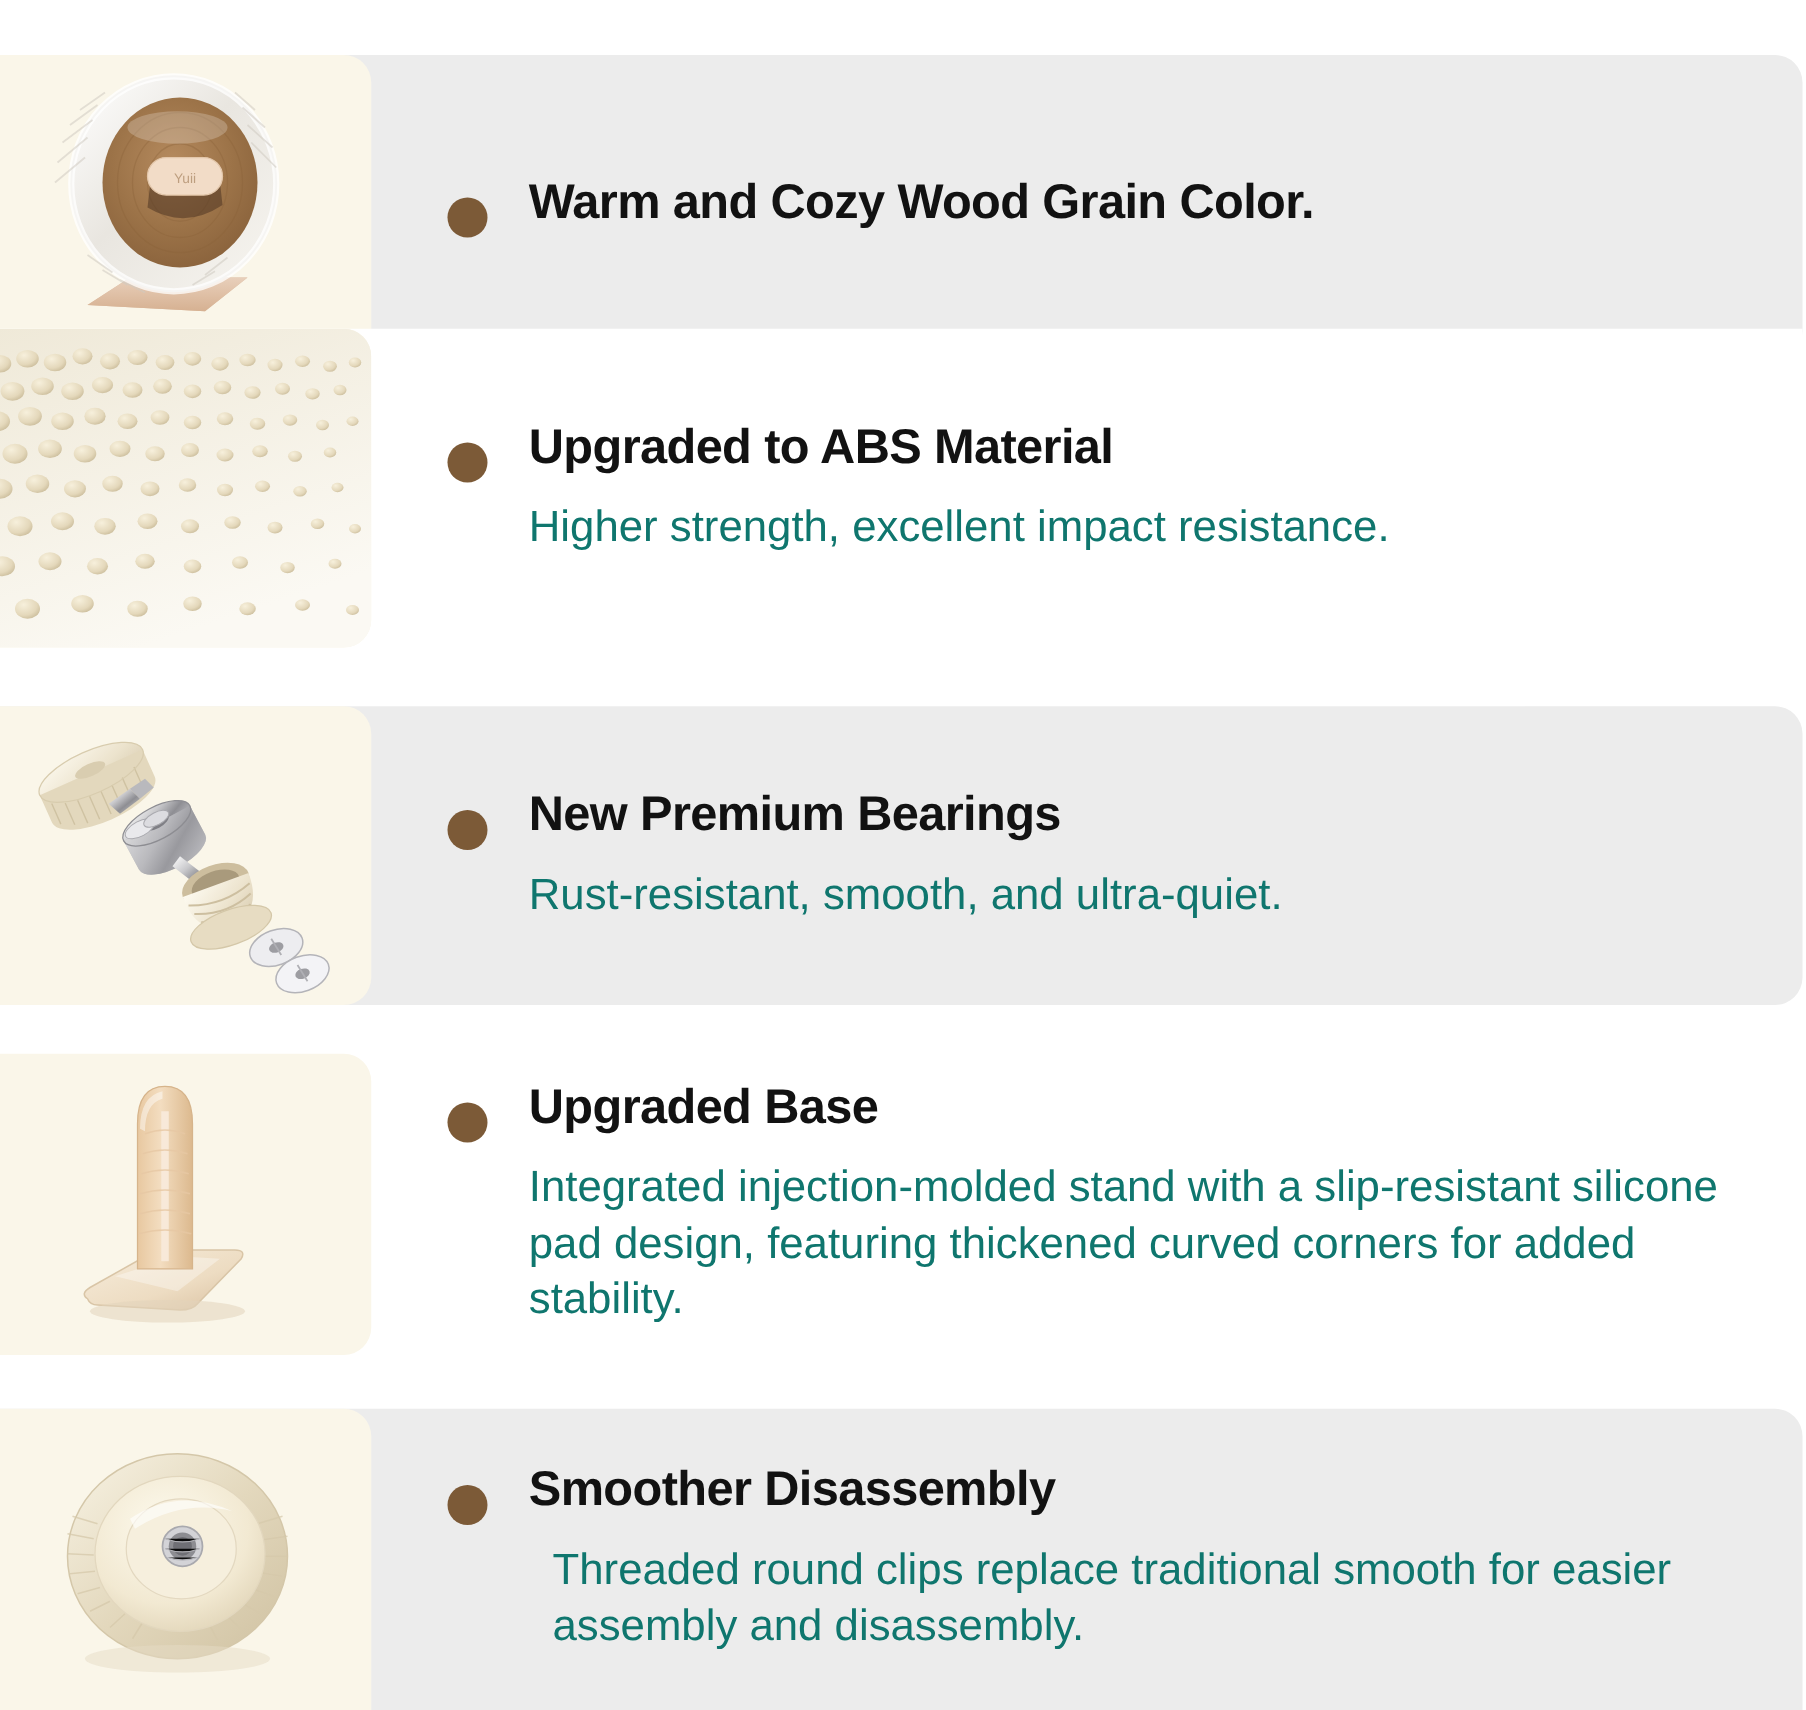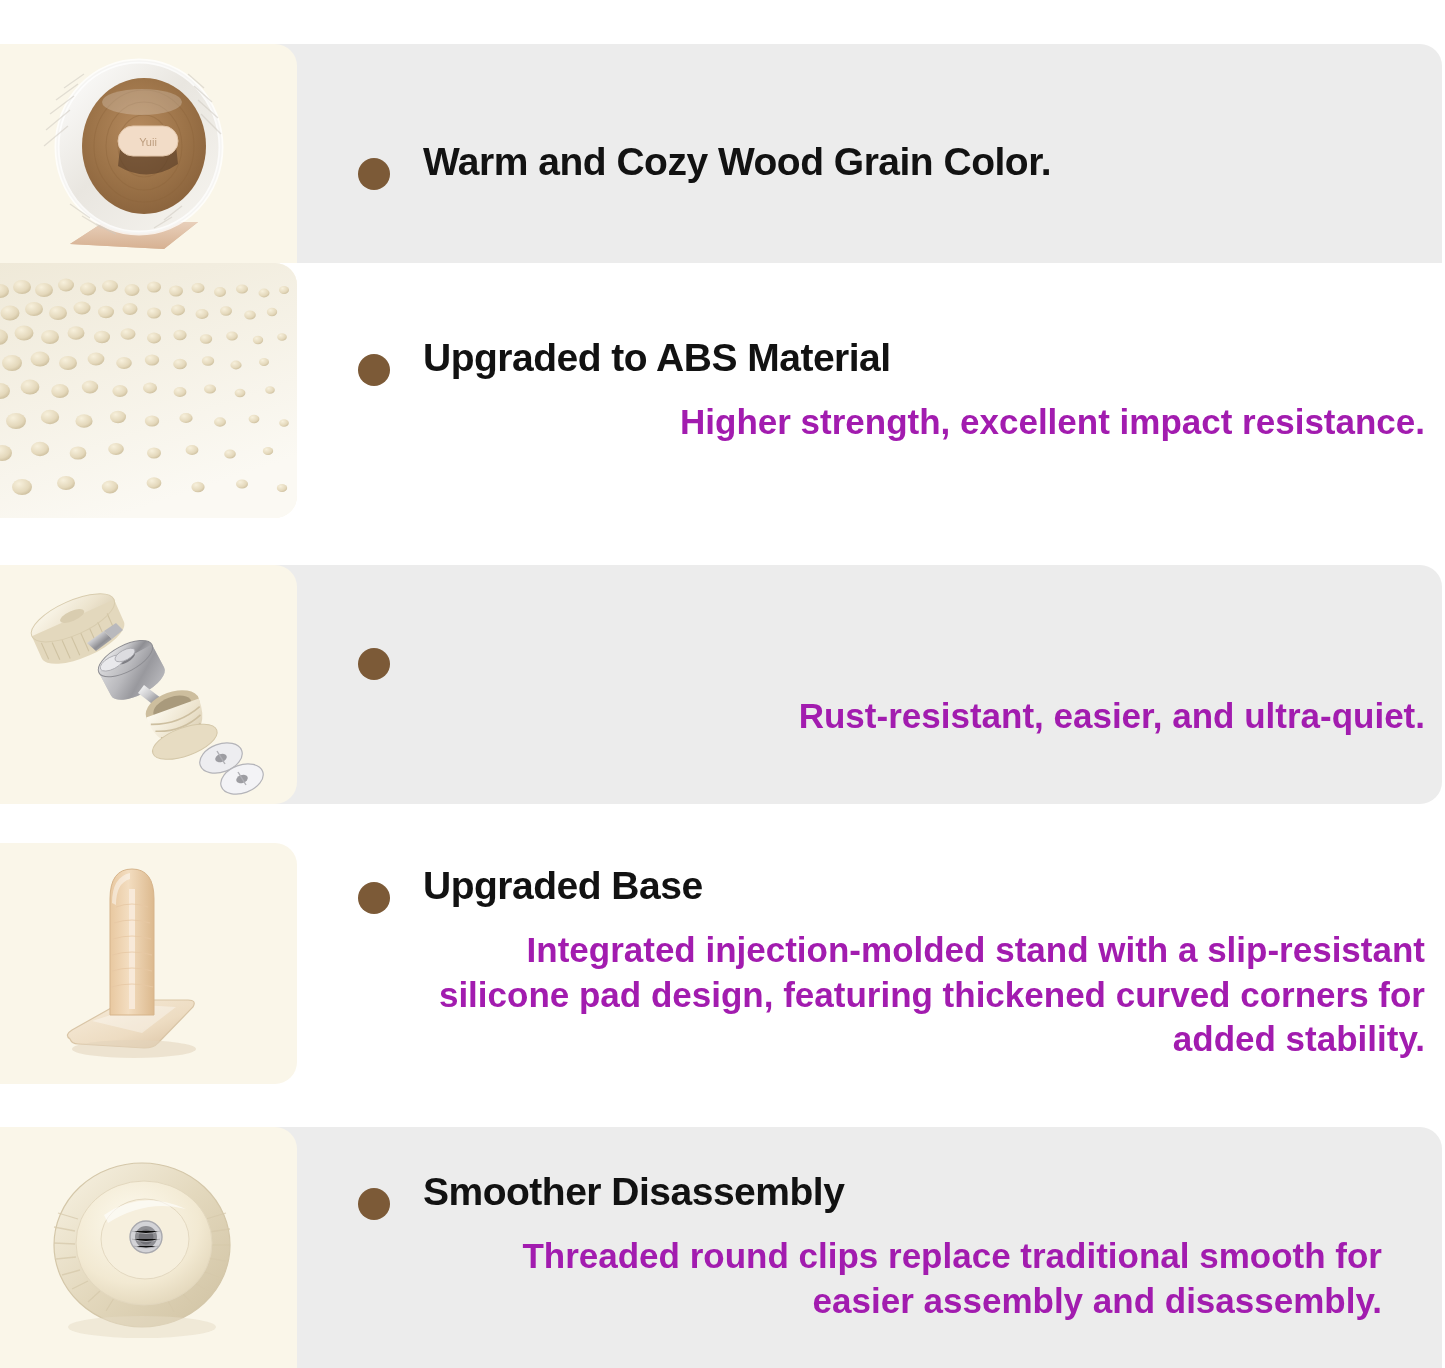--- a/index.html
+++ b/index.html
@@ -76,25 +76,24 @@
     font-weight: 700;
     line-height: 1.06;
     color: #121212;
     letter-spacing: -0.5px;
     white-space: nowrap;
   }
   .desc {
     margin-left: 65px;
     margin-top: 14px;
     font-size: 35px;
-    font-weight: 700;
+    font-weight: 400;
     line-height: 1.28;
-    color: #a21caf;
+    color: #0f766e;
     max-width: 1020px;
-    text-align: right;
   }
 
   
   .r1 .bullet { margin-top: 17px; }
   .r2 .bullet { margin-top: 17px; }
   .r3 .bullet { margin-top: 17px; }
   .r4 .bullet { margin-top: 17px; }
   .r5 .bullet { margin-top: 17px; }
 
   
@@ -387,22 +386,23 @@
             <ellipse cx="250" cy="214" rx="22" ry="14" transform="rotate(-20 250 214)" fill="#f3f3f6" stroke="#b4b4b9" stroke-width="1.2"></ellipse>
             <ellipse cx="250" cy="214" rx="6" ry="4" transform="rotate(-20 250 214)" fill="#9d9da2"></ellipse>
             <path d="M246 207 L254 220" stroke="#b0b0b5" stroke-width="1.4"></path>
           </g>
         </svg>
       </div>
     </div>
     <div class="text-col">
       <div class="heading-line">
         <span class="bullet"></span>
-      </div>
-      <div class="desc">Rust-resistant, easier, and ultra-quiet.</div>
+        <span class="heading">New Premium Bearings</span>
+      </div>
+      <div class="desc">Rust-resistant, smooth, and ultra-quiet.</div>
     </div>
   </div>
 
   <div class="feature-row r4" id="row-4">
     <div class="band plain"></div>
     <div class="img-card">
       <div class="illus">
         <svg viewBox="0 0 305 241" preserveAspectRatio="xMidYMid meet">
           <defs>
             <linearGradient id="tang" x1="0" y1="0" x2="1" y2="0">

